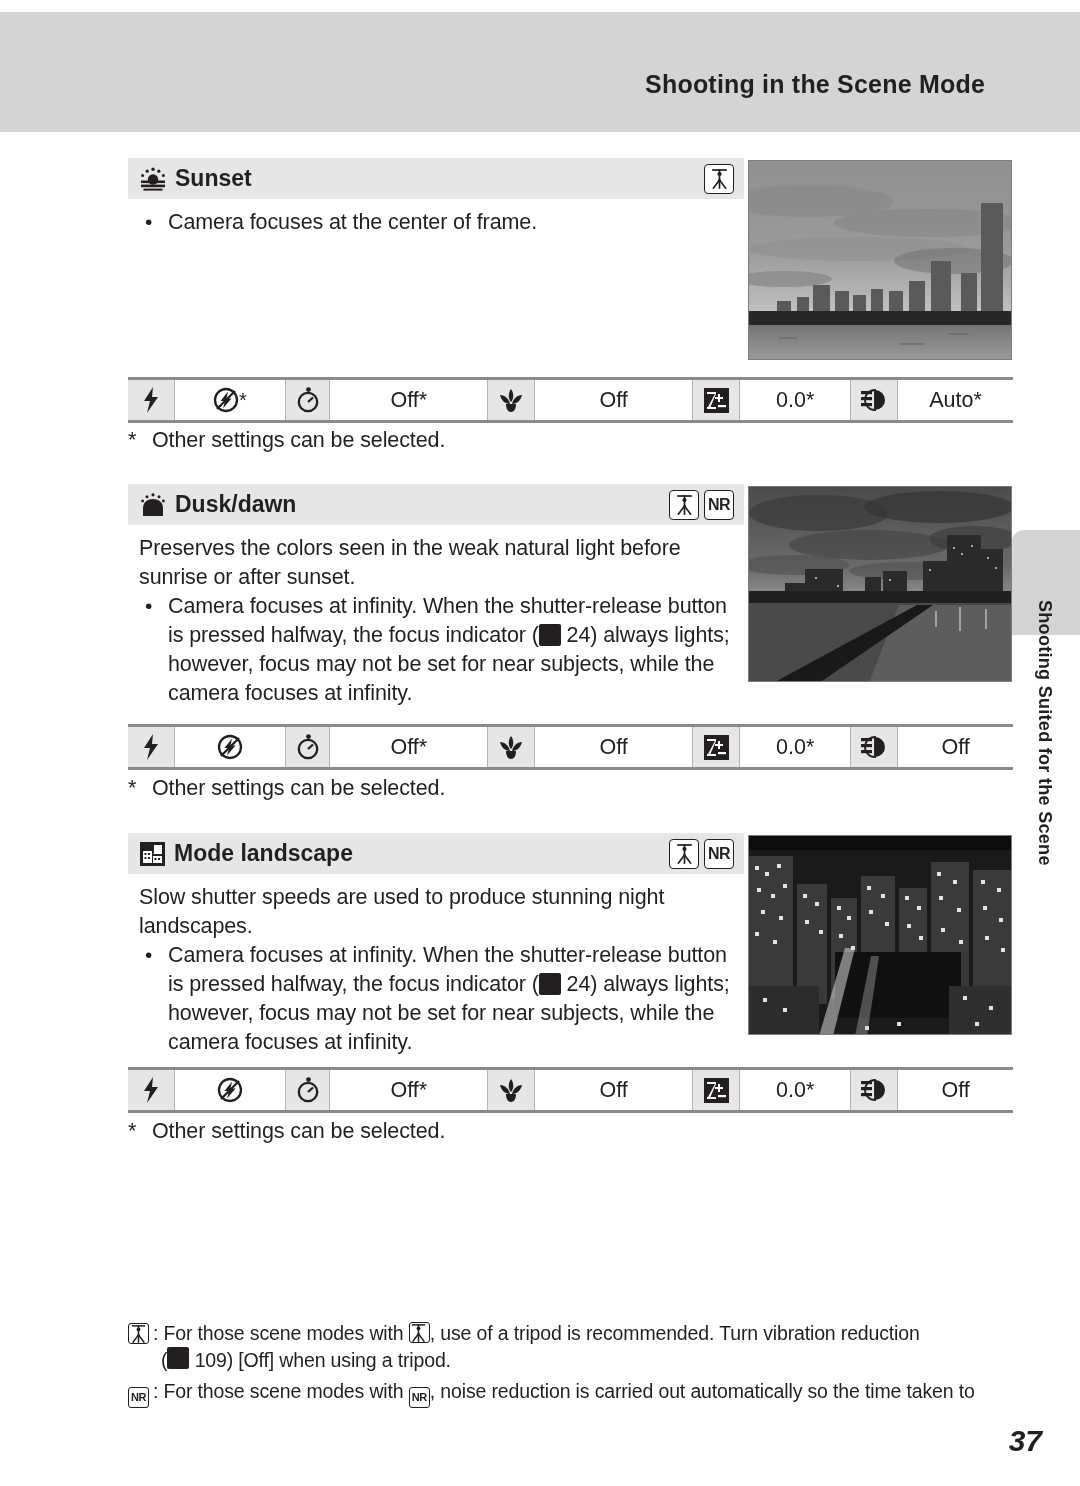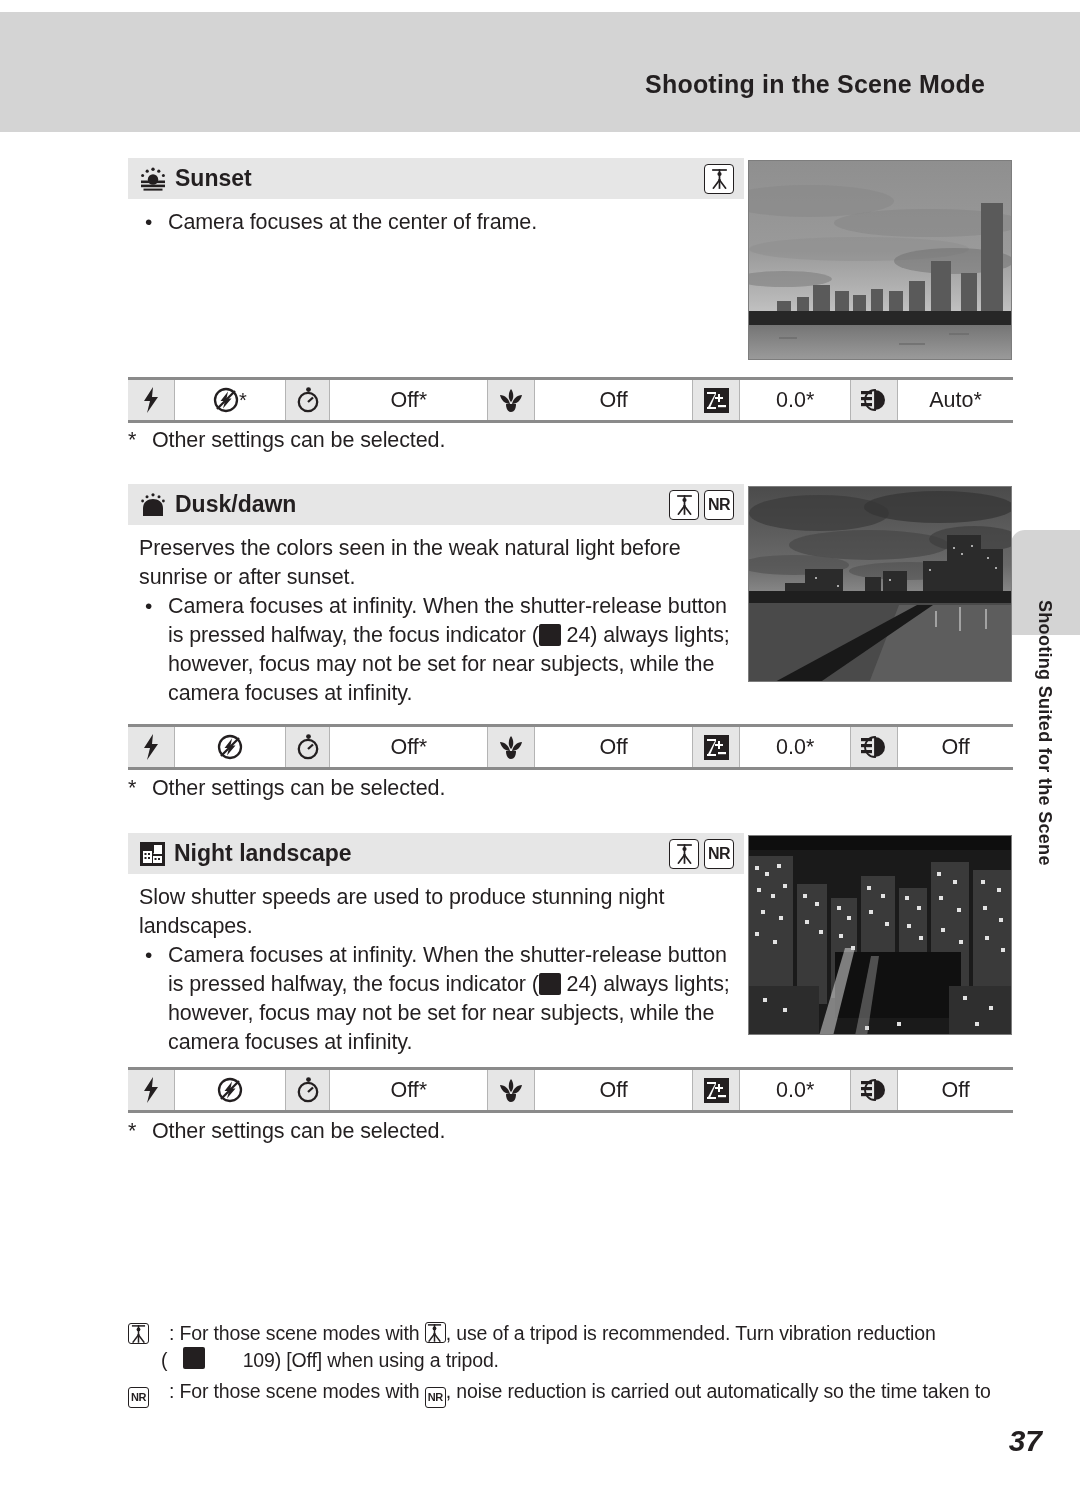--- a/index.html
+++ b/index.html
@@ -110,21 +110,21 @@
 
   .note{
     position:absolute; left:100px; font-size:21.5px; color:#231f20;
     letter-spacing:-0.1px; white-space:nowrap;
   }
   .note .ast{ display:inline-block; width:24px; }
 
   
   .footer{ position:absolute; left:100px; top:1320px; width:900px; }
   .foot-line{
-    display:flex; align-items:flex-start; gap:16px;
+    display:flex; align-items:flex-start; gap:0px;
     font-size:19.5px; line-height:27px; color:#231f20; letter-spacing:-0.15px;
   }
   .foot-key{ flex:0 0 auto; margin-right:4px; }
   .foot-txt{ flex:1 1 auto; }
   .foot-indent{ padding-left:33px; }
 
   .page-num{
     position:absolute; right:66px; top:1424px;
     font-size:30px; font-style:italic; font-weight:600; color:#231f20;
   }
@@ -496,21 +496,21 @@
               <g fill="#231f20">
                 <rect x="4.5" y="11" width="2" height="2"></rect>
                   <rect x="8" y="11" width="2" height="2"></rect>
                 <rect x="4.5" y="15" width="2" height="2"></rect>
                   <rect x="8" y="15" width="2" height="2"></rect>
                 <rect x="14.5" y="16" width="2" height="2"></rect>
                   <rect x="18" y="16" width="2" height="2"></rect>
               </g>
             </svg>
           </span>
-          <span>Night landscape</span>
+          <span>Mode landscape</span>
         </div>
         <div class="badges">
           <span class="badge">
             <svg width="19" height="21" viewBox="0 0 19 21">
               <g stroke="#231f20" stroke-width="1.7" fill="none" stroke-linecap="square">
                 <path d="M9.5 2 L9.5 12"></path>
                   <path d="M3 2 L16 2"></path>
                 <path d="M9.5 12 L3.5 20"></path>
                   <path d="M9.5 12 L15.5 20"></path>
                   <path d="M9.5 12 L9.5 20"></path>

